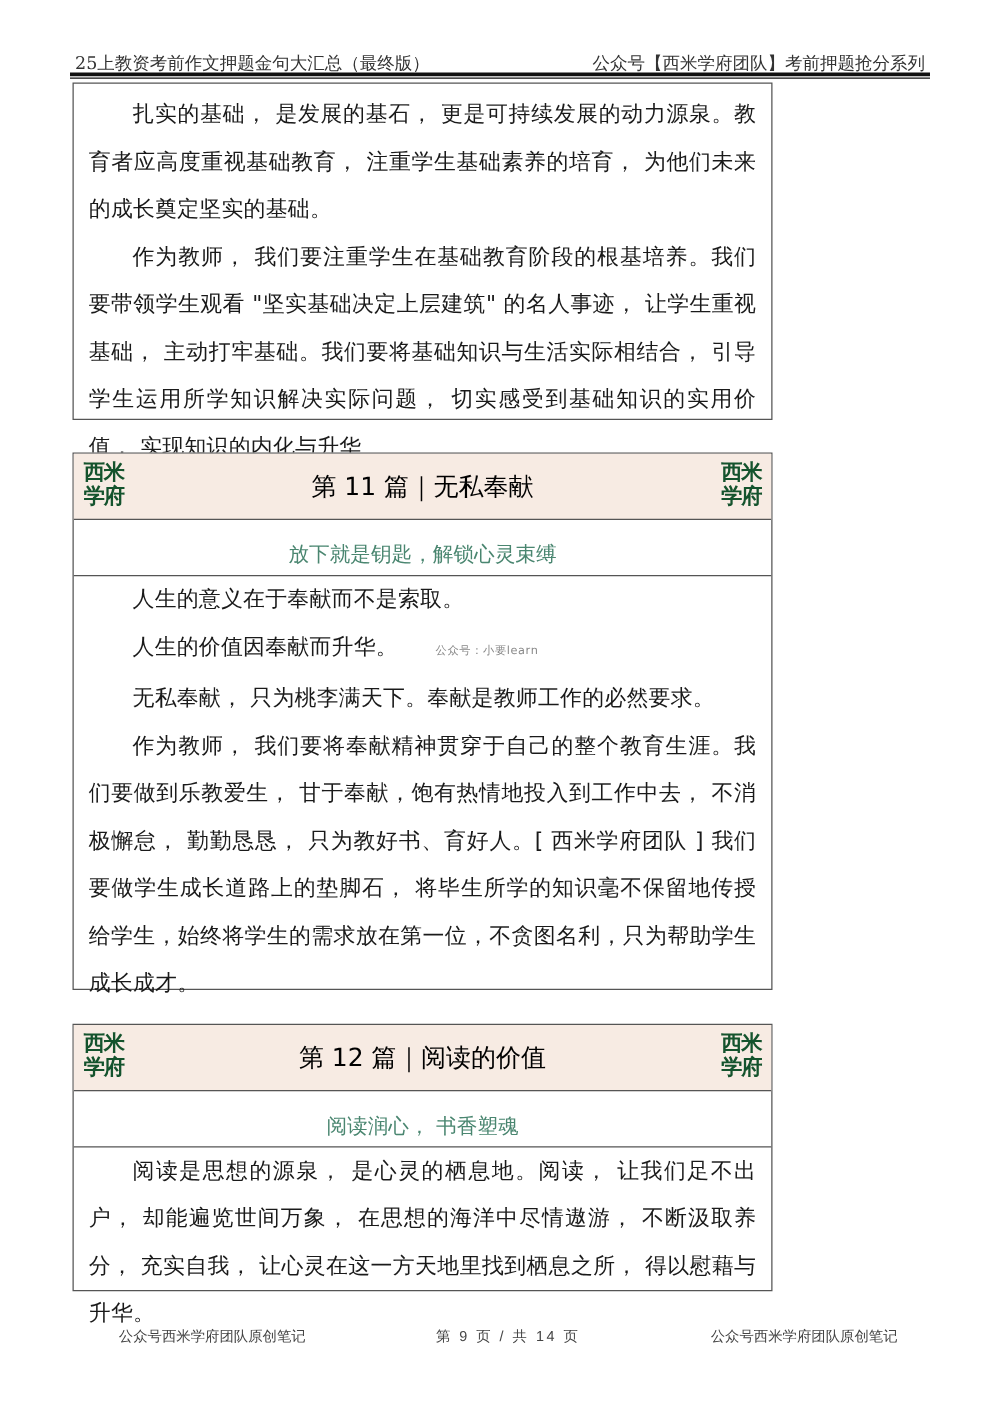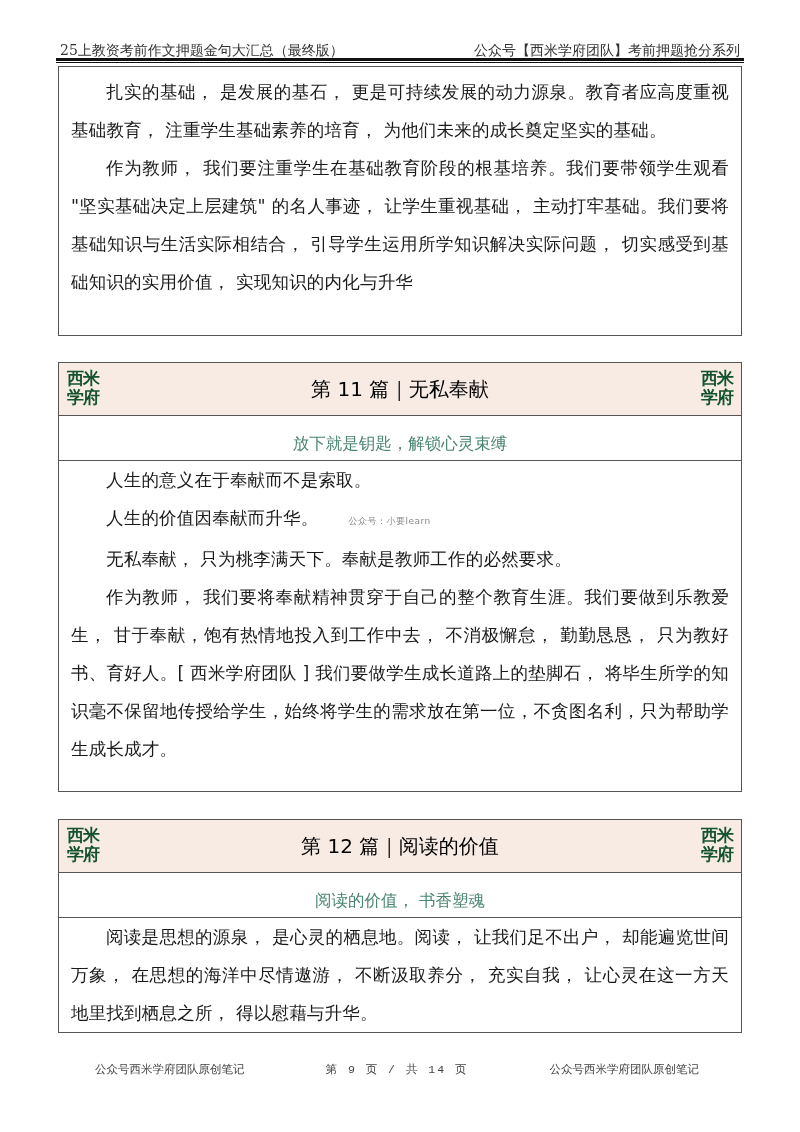--- a/index.html
+++ b/index.html
@@ -35,21 +35,21 @@
       right: 56px;
       top: 58px;
       height: 3px;
       border-top: 3px solid #111111;
       border-bottom: 1px solid #111111;
       height: 1px;
     }
     .box {
       position: absolute;
       left: 58px;
-      width: 684px;
+      width: 560px;
       border: 1px solid #555555;
       box-sizing: border-box;
       background: #ffffff;
     }
     .para {
       font-size: 17.5px;
       line-height: 38px;
       margin: 0;
       padding: 0 12px;
       text-align: justify;
@@ -96,24 +96,24 @@
       font-size: 9px;
       color: #888888;
       margin-left: 30px;
       text-indent: 0;
       letter-spacing: 0.5px;
     }
     .page-footer {
       position: absolute;
       top: 1062px;
       left: 95px;
-      right: 101px;
+      right: 82px;
       display: flex;
       justify-content: space-between;
-      font-family: Liberation Mono, monospace;
+      font-family: Liberation Sans, sans-serif;
       font-size: 11.5px;
       color: #444444;
     }
     .page-footer .mid { letter-spacing: 2px; }
   </style>
 </head>
 <body>
 
 <div class="page-header">
   <span>25上教资考前作文押题金句大汇总（最终版）</span>
@@ -152,21 +152,21 @@
     <div class="logo left">
       <span>西米</span>
         <span>学府</span>
     </div>
     <span class="title-text">第 12 篇｜阅读的价值</span>
     <div class="logo right">
       <span>西米</span>
         <span>学府</span>
     </div>
   </div>
-  <div class="subtitle-bar">阅读的价值， 书香塑魂</div>
+  <div class="subtitle-bar">阅读润心， 书香塑魂</div>
   <div style="padding-top: 0px;">
     <p class="para indent">阅读是思想的源泉， 是心灵的栖息地。阅读， 让我们足不出户， 却能遍览世间万象， 在思想的海洋中尽情遨游， 不断汲取养分， 充实自我， 让心灵在这一方天地里找到栖息之所， 得以慰藉与升华。</p>
   </div>
 </div>
 
 <div class="page-footer">
   <span>公众号西米学府团队原创笔记</span>
   <span class="mid">第 9 页 / 共 14 页</span>
   <span>公众号西米学府团队原创笔记</span>
 </div>

